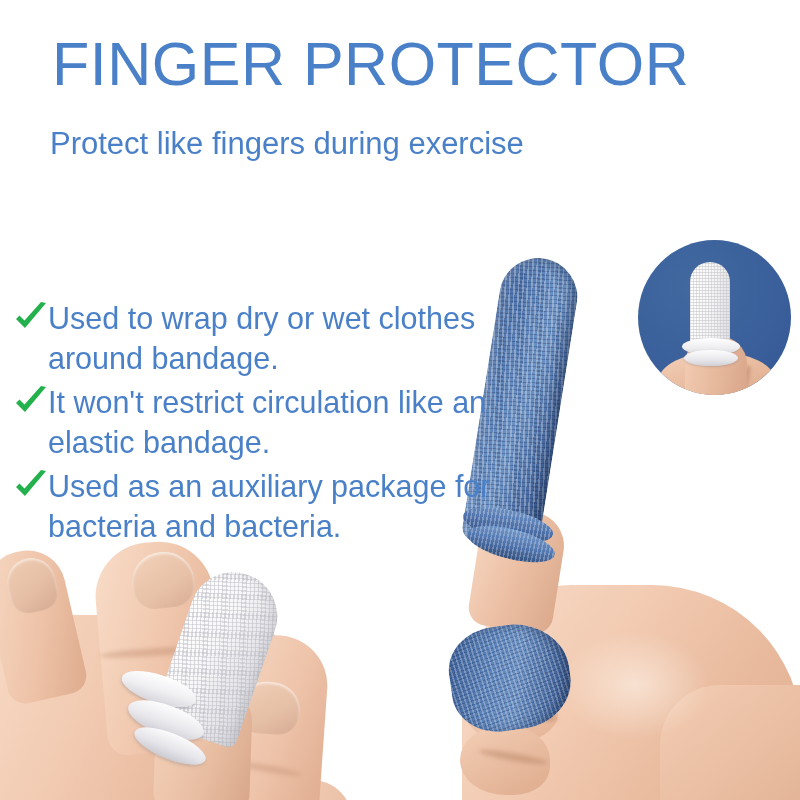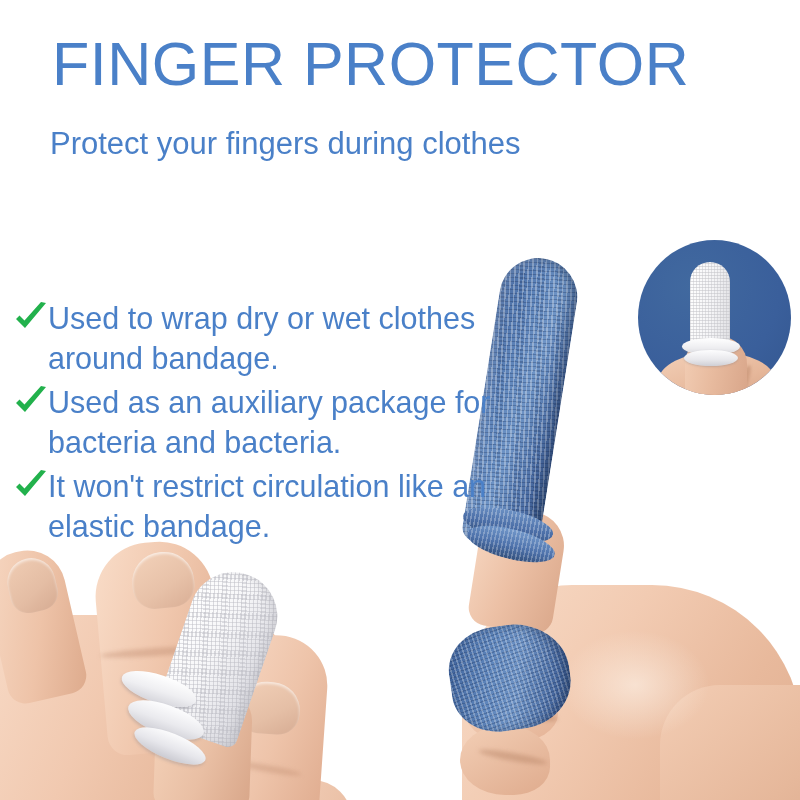--- a/index.html
+++ b/index.html
@@ -474,49 +474,49 @@
     transform: rotate(10deg);
   }
 </style>
 </head>
 <body>
 
 <div id="poster">
 
   <div class="title">FINGER PROTECTOR</div>
 
-  <div class="subtitle">Protect your fingers during clothes</div>
+  <div class="subtitle">Protect like fingers during exercise</div>
 
   <div class="bullets">
 
     <div class="bullet">
       <span class="check-icon">
         <svg viewBox="0 0 34 32" xmlns="http://www.w3.org/2000/svg">
           <path d="M2 17 L11 26 L32 1 L27 0 L10.5 18.5 L5.5 13.5 Z" fill="#22b14c"></path>
         </svg>
       </span>
       <span class="bullet-text">Used to wrap dry or wet clothes around bandage.</span>
     </div>
 
     <div class="bullet">
       <span class="check-icon">
         <svg viewBox="0 0 34 32" xmlns="http://www.w3.org/2000/svg">
           <path d="M2 17 L11 26 L32 1 L27 0 L10.5 18.5 L5.5 13.5 Z" fill="#22b14c"></path>
         </svg>
       </span>
-      <span class="bullet-text">Used as an auxiliary package for bacteria and bacteria.</span>
+      <span class="bullet-text">It won't restrict circulation like an elastic bandage.</span>
     </div>
 
     <div class="bullet">
       <span class="check-icon">
         <svg viewBox="0 0 34 32" xmlns="http://www.w3.org/2000/svg">
           <path d="M2 17 L11 26 L32 1 L27 0 L10.5 18.5 L5.5 13.5 Z" fill="#22b14c"></path>
         </svg>
       </span>
-      <span class="bullet-text">It won't restrict circulation like an elastic bandage.</span>
+      <span class="bullet-text">Used as an auxiliary package for bacteria and bacteria.</span>
     </div>
 
   </div>
 
   <div class="inset-circle">
     <div class="inset-bg"></div>
     <div class="inset-knuckle"></div>
     <div class="inset-knuckle-shade1"></div>
     <div class="inset-knuckle-shade2"></div>
     <div class="inset-finger-skin"></div>

